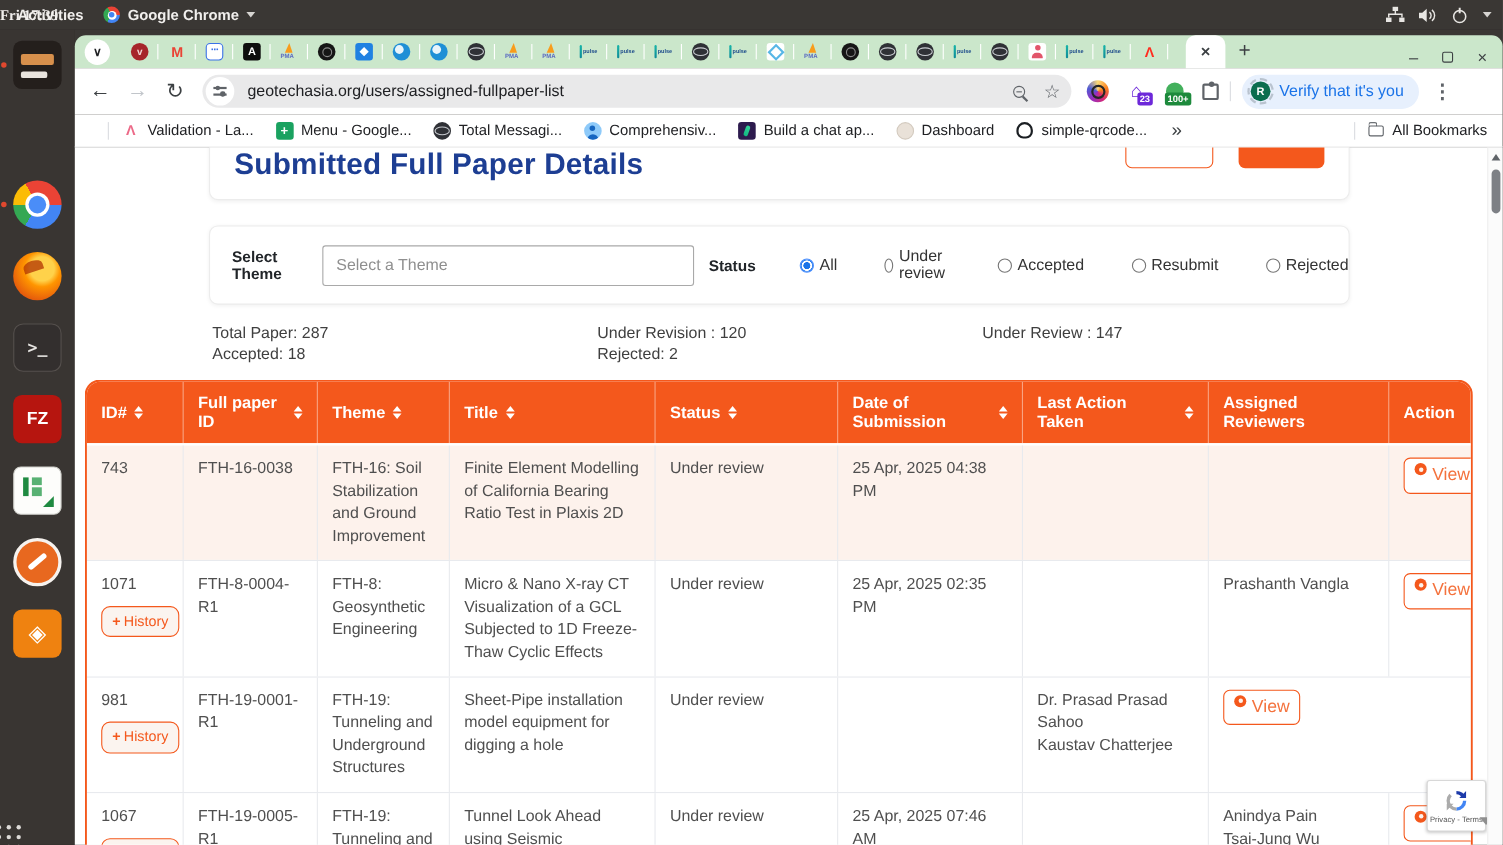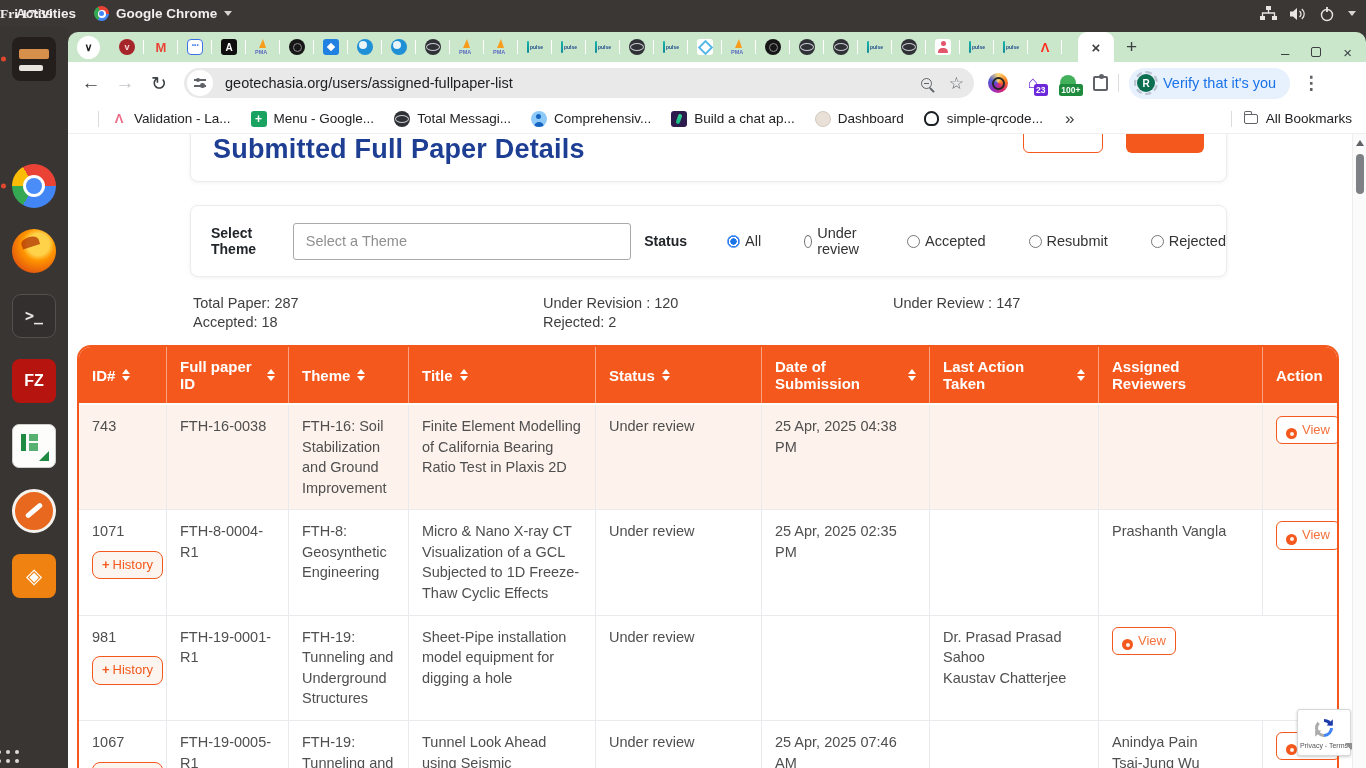--- a/index.html
+++ b/index.html
@@ -180,21 +180,21 @@
   .sort i { display:block; width:0; height:0; border-left:4px solid transparent; border-right:4px solid transparent; }
   .sort .up { border-bottom:5px solid #fff; }
   .sort .dn { border-top:5px solid #fff; }
   .t-row { border-top:1px solid #e8eaee; background:#fff; }
   .t-row.peach { background:#fdf2ec; }
   .t-row:first-of-type { border-top:2px solid #fff; }
   .td { padding:11px 13px; font-size:14.5px; color:#4f4f4f; line-height:1.42; border-right:1px solid #e8eaee; min-height:86px; }
   .td:last-child { border-right:none; }
   .hist-btn { margin-top:9px; display:inline-flex; align-items:center; gap:3px; border:1.5px solid #f4581c; border-radius:8px; background:#fbf4ef; color:#f4581c; font-size:13px; padding:4px 9px; }
   .hist-btn::before { content:"+"; font-weight:bold; color:#f4581c; }
-  .view-btn { display:inline-flex; align-items:flex-end; gap:5px; border:1.5px solid #f4581c; border-radius:6px; background:#fff; padding:4px 9px; font-size:13px; color:#f4723d; }
+  .view-btn { display:inline-flex; align-items:flex-start; gap:5px; border:1.5px solid #f4581c; border-radius:6px; background:#fff; padding:4px 9px; font-size:16px; color:#f4723d; }
   .eye { width:11px; height:11px; background:#f4581c; border-radius:50%; position:relative; }
   .eye::before { content:""; position:absolute; left:3.5px; top:3.5px; width:4px; height:4px; background:#fdf2ec; border-radius:50%; }
   .rev-line { display:block; }
 
   
   .recaptcha { position:absolute; left:1229px; top:575px; width:54px; height:47px; background:#fff; border:1px solid #d8d8d8; border-radius:3px; box-shadow:0 1px 3px rgba(0,0,0,.2); display:flex; flex-direction:column; align-items:center; justify-content:center; gap:2px; }
   .rc-label { font-size:7px; color:#555; }
   .scroll-hint { position:absolute; left:1277px; top:609px; width:0; height:0; border-left:6px solid transparent; border-right:6px solid transparent; border-top:7px solid #8f8f8f; }
   .scrollbar { position:absolute; right:0; top:0; width:14px; height:634px; background:#fbfbfb; border-left:1px solid #eee; }
   .sb-up { position:absolute; top:6px; left:3px; width:0; height:0; border-left:4px solid transparent; border-right:4px solid transparent; border-bottom:6px solid #5f6368; }

